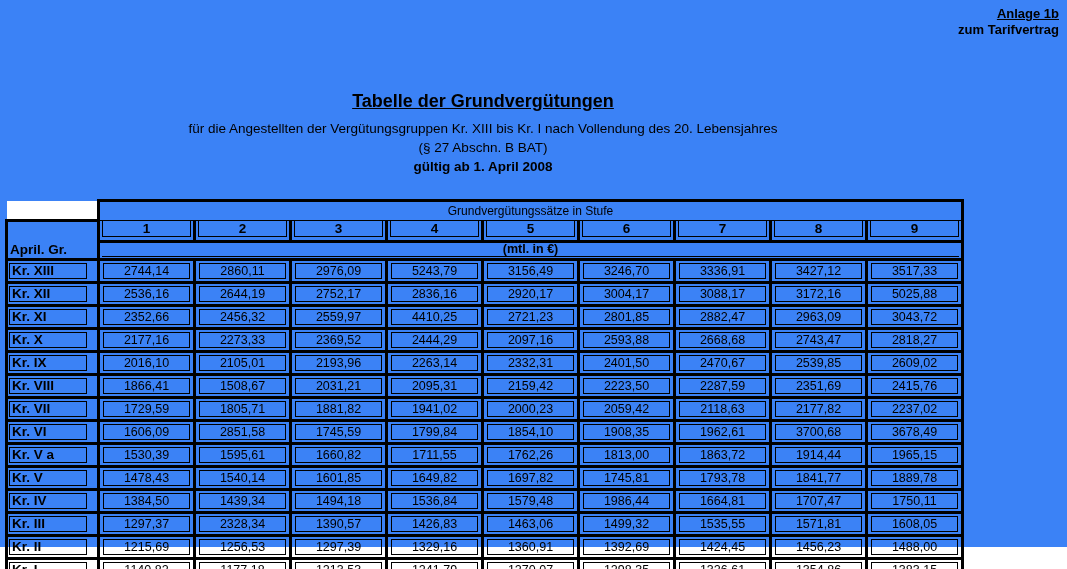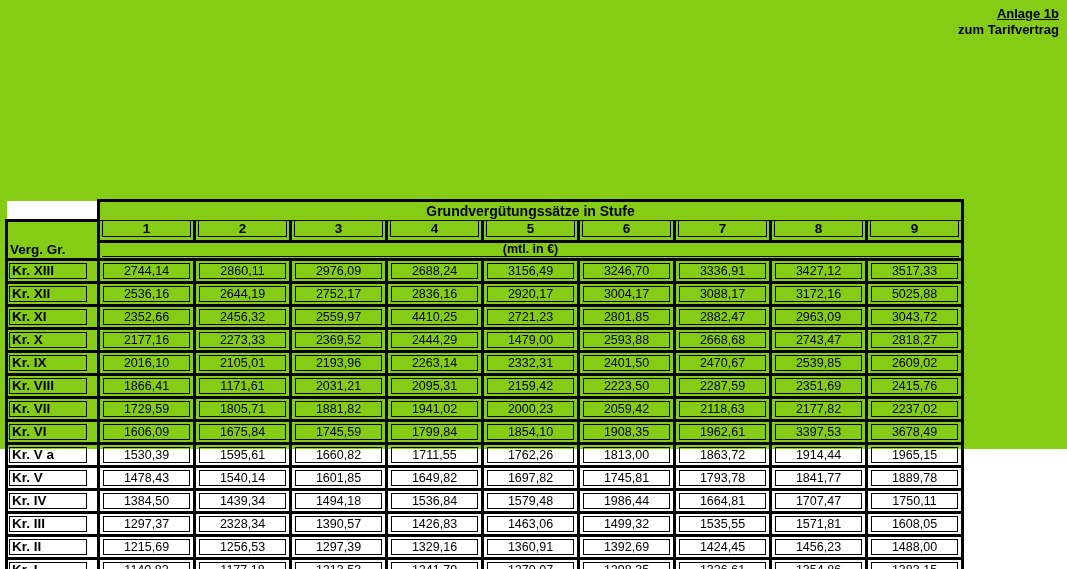--- a/index.html
+++ b/index.html
@@ -3,21 +3,21 @@
 <meta charset="utf-8">
 <style>
   html, body {
     margin: 0; padding: 0;
     background: #ffffff;
     width: 1067px; height: 569px;
     overflow: hidden;
     font-family: "Liberation Sans", sans-serif;
     color: #000;
   }
-  .sheet { position: relative; width: 1067px; height: 449px; background: #84cc16; }
+  .sheet { position: relative; width: 1067px; height: 547px; background: #3b82f6; }
 
   
   .corner { position: absolute; top: 6px; right: 8px; text-align: right; font-weight: bold; font-size: 13px; line-height: 16px; }
   .corner .l1 { text-decoration: underline; }
 
   
   .titleblock { position: absolute; top: 91px; left: 2px; width: 962px; text-align: center; }
   .doc-title { font-size: 18px; font-weight: bold; text-decoration: underline; margin-bottom: 7px; }
   .sub { font-size: 13.5px; line-height: 19px; }
   .sub.bold { font-weight: bold; }
@@ -34,21 +34,21 @@
   thead tr.row-nums  { height: 21px; }
   thead tr.row-unit  { height: 17px; }
   tbody tr { height: 22px; }
 
   th, td { padding: 0; font-weight: normal; }
 
   .blank { border: none; background: #fff; }
 
   .span-head {
     border: 3px solid #000; border-bottom: 1px solid #000;
-    font-weight: bold; font-size: 14px; text-align: center;
+    font-weight: normal; font-size: 12px; text-align: center;
   }
   .num {
     border: 3px solid #000; border-top: 1px solid #000;
     vertical-align: top;
   }
   .num-inner {
     margin: 0 2px 2px 2px; border: 1px solid #000; border-top: none;
     font-weight: bold; font-size: 13.5px; line-height: 15px; text-align: center;
   }
   .verg {
@@ -76,41 +76,47 @@
 </head>
 <body>
 
 <div class="sheet">
 
   <div class="corner">
     <div class="l1">Anlage 1b</div>
     <div class="l2">zum Tarifvertrag</div>
   </div>
 
+  <div class="titleblock">
+    <div class="doc-title">Tabelle der Grundvergütungen</div>
+    <div class="sub">für die Angestellten der Vergütungsgruppen Kr. XIII bis Kr. I nach Vollendung des 20. Lebensjahres</div>
+    <div class="sub">(§ 27 Abschn. B BAT)</div>
+    <div class="sub bold">gültig ab 1. April 2008</div>
+  </div>
 
   <table class="grid">
     <colgroup>
       <col class="label-col">
       <col class="stufe-col">
         <col class="stufe-col">
         <col class="stufe-col">
       <col class="stufe-col">
         <col class="stufe-col">
         <col class="stufe-col">
       <col class="stufe-col">
         <col class="stufe-col">
         <col class="stufe-col">
     </colgroup>
     <thead>
       <tr class="row-span">
         <td class="blank"></td>
         <th class="span-head" colspan="9">Grundvergütungssätze in Stufe</th>
       </tr>
       <tr class="row-nums" id="numrow">
-        <th class="verg" rowspan="2">Verg. Gr.</th>
+        <th class="verg" rowspan="2">April. Gr.</th>
 
       <th class="num">
             <div class="num-inner">1</div>
           </th>
           <th class="num">
             <div class="num-inner">2</div>
           </th>
           <th class="num">
             <div class="num-inner">3</div>
           </th>
@@ -148,21 +154,21 @@
           <td>
             <div class="val-inner">2744,14</div>
           </td>
           <td>
             <div class="val-inner">2860,11</div>
           </td>
           <td>
             <div class="val-inner">2976,09</div>
           </td>
           <td>
-            <div class="val-inner">2688,24</div>
+            <div class="val-inner">5243,79</div>
           </td>
           <td>
             <div class="val-inner">3156,49</div>
           </td>
           <td>
             <div class="val-inner">3246,70</div>
           </td>
           <td>
             <div class="val-inner">3336,91</div>
           </td>
@@ -247,21 +253,21 @@
           <td>
             <div class="val-inner">2273,33</div>
           </td>
           <td>
             <div class="val-inner">2369,52</div>
           </td>
           <td>
             <div class="val-inner">2444,29</div>
           </td>
           <td>
-            <div class="val-inner">1479,00</div>
+            <div class="val-inner">2097,16</div>
           </td>
           <td>
             <div class="val-inner">2593,88</div>
           </td>
           <td>
             <div class="val-inner">2668,68</div>
           </td>
           <td>
             <div class="val-inner">2743,47</div>
           </td>
@@ -302,21 +308,21 @@
           </td>
         </tr>
         <tr>
           <th>
             <div class="label-inner">Kr. VIII</div>
           </th>
           <td>
             <div class="val-inner">1866,41</div>
           </td>
           <td>
-            <div class="val-inner">1171,61</div>
+            <div class="val-inner">1508,67</div>
           </td>
           <td>
             <div class="val-inner">2031,21</div>
           </td>
           <td>
             <div class="val-inner">2095,31</div>
           </td>
           <td>
             <div class="val-inner">2159,42</div>
           </td>
@@ -366,39 +372,39 @@
           </td>
         </tr>
         <tr>
           <th>
             <div class="label-inner">Kr. VI</div>
           </th>
           <td>
             <div class="val-inner">1606,09</div>
           </td>
           <td>
-            <div class="val-inner">1675,84</div>
+            <div class="val-inner">2851,58</div>
           </td>
           <td>
             <div class="val-inner">1745,59</div>
           </td>
           <td>
             <div class="val-inner">1799,84</div>
           </td>
           <td>
             <div class="val-inner">1854,10</div>
           </td>
           <td>
             <div class="val-inner">1908,35</div>
           </td>
           <td>
             <div class="val-inner">1962,61</div>
           </td>
           <td>
-            <div class="val-inner">3397,53</div>
+            <div class="val-inner">3700,68</div>
           </td>
           <td>
             <div class="val-inner">3678,49</div>
           </td>
         </tr>
         <tr>
           <th>
             <div class="label-inner">Kr. V a</div>
           </th>
           <td>

